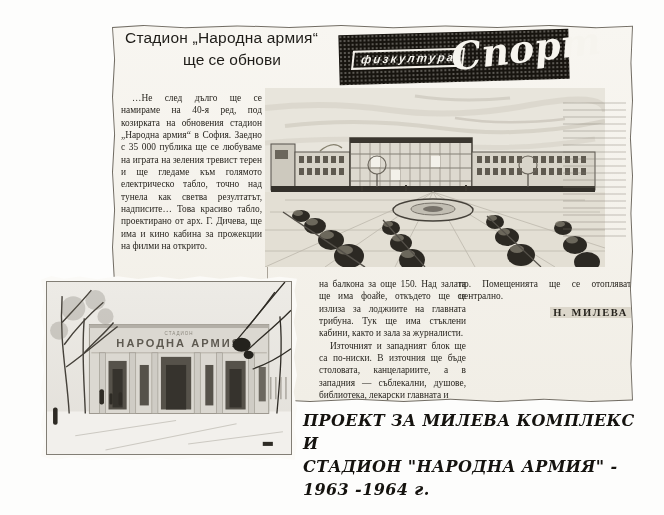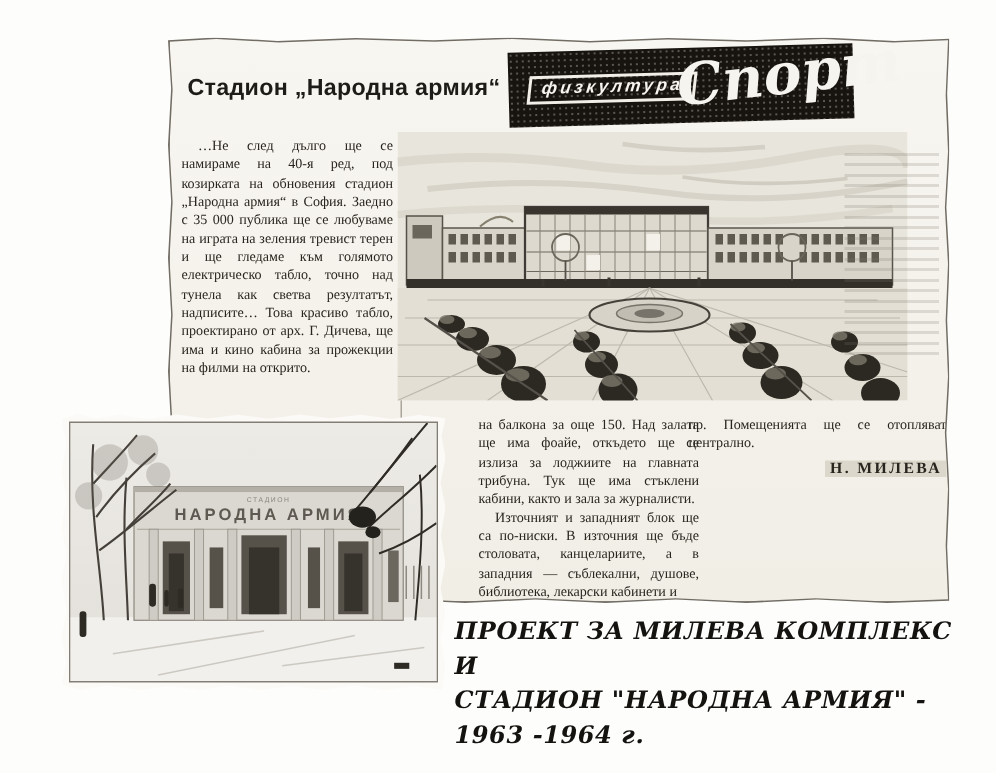--- a/index.html
+++ b/index.html
@@ -11,22 +11,22 @@
     clip-path:polygon(0% .5%,6% 0%,14% .6%,24% .1%,34% .5%,44% 0%,54% .6%,64% .1%,74% .5%,84% 0%,93% .6%,100% .2%,
       99.7% 10%,100% 20%,99.6% 30%,100% 40%,99.7% 50%,100% 60%,99.6% 70%,100% 80%,99.7% 90%,100% 99.6%,
       92% 100%,83% 99.4%,74% 100%,65% 99.4%,56% 100%,47% 99.4%,38% 100%,29% 99.4%,20% 100%,11% 99.4%,3% 100%,
       0% 99%,.4% 89%,0% 79%,.4% 69%,0% 59%,.4% 49%,0% 39%,.4% 29%,0% 19%,.4% 9%);}
   .clipping-inner{position:absolute;inset:1px;background:linear-gradient(180deg,#f8f6f1,#f1eee6);
     clip-path:polygon(0% .5%,6% 0%,14% .6%,24% .1%,34% .5%,44% 0%,54% .6%,64% .1%,74% .5%,84% 0%,93% .6%,100% .2%,
       99.7% 10%,100% 20%,99.6% 30%,100% 40%,99.7% 50%,100% 60%,99.6% 70%,100% 80%,99.7% 90%,100% 99.6%,
       92% 100%,83% 99.4%,74% 100%,65% 99.4%,56% 100%,47% 99.4%,38% 100%,29% 99.4%,20% 100%,11% 99.4%,3% 100%,
       0% 99%,.4% 89%,0% 79%,.4% 69%,0% 59%,.4% 49%,0% 39%,.4% 29%,0% 19%,.4% 9%);}
 
-  .headline{position:absolute;left:12px;top:24px;width:214px;color:#1e1c18;
-    font-family:"Liberation Sans", sans-serif;font-weight:bold;}
+  .headline{position:absolute;left:12px;top:3px;width:214px;color:#1e1c18;
+    font-family:"Liberation Sans", sans-serif;font-weight:normal;}
   .headline .h1{font-size:15.5px;letter-spacing:.2px;white-space:nowrap;}
   .headline .h2{font-size:15.5px;text-align:center;margin-top:4px;}
 
   .masthead{position:absolute;left:226px;top:6px;width:230px;height:50px;
     background-color:#17140f;
     background-image:radial-gradient(rgba(246,243,236,.30) 26%, transparent 31%);
     background-size:4px 4px;transform:rotate(-1.6deg);}
   .mast-box{position:absolute;left:13px;top:16px;color:#f7f5ef;border:2px solid #f2efe8;
     font-family:"Liberation Sans", sans-serif;font-style:italic;font-weight:bold;font-size:11.5px;
     letter-spacing:2.2px;padding:1px 7px 2px 7px;transform:skewX(-8deg);white-space:nowrap;}
@@ -68,20 +68,21 @@
 </head>
 <body>
 
 <div class="page">
 
   <div class="clipping">
     <div class="clipping-inner">
 
       <div class="headline">
         <div class="h1">Стадион „Народна армия“</div>
+        <div class="h2">ще се обнови</div>
       </div>
 
       <div class="masthead">
         <span class="mast-box">физкултура</span>
         <span class="mast-script">Спорт</span>
       </div>
 
       <div class="col col-left">
         <p>…Не след дълго ще се намираме на 40-я ред, под козирката на обновения стадион „Народна армия“ в София. Заедно с 35 000 публика ще се любуваме на играта на зеления тревист терен и ще гледаме към голямото електрическо табло, точно над тунела как светва резултатът, надписите… Това красиво табло, проектирано от арх. Г. Дичева, ще има и кино кабина за прожекции на филми на открито.</p>
       </div>
@@ -236,21 +237,21 @@
               <rect x="200" y="97" width="2" height="6"></rect>
               <rect x="96" y="98" width="2" height="5"></rect>
           </g>
         </svg>
       </div>
 
       <div class="ghost"></div>
 
       <div class="col col-mid">
         <p class="cont">на балкона за още 150. Над залата ще има фоайе, откъдето ще се излиза за лоджиите на главната трибуна. Тук ще има стъклени кабини, както и зала за журналисти.</p>
-        <p>Източният и западният блок ще са по-ниски. В източния ще бъде столовата, канцелариите, а в западния — съблекални, душове, библиотека, лекарски кабинети и</p>
+        <p>Източният и западният блок ще са по-ниски. В източния ще бъде столовата, канцелариите, а в западния — съблекални, душове, библиотека, лекарски главната и</p>
       </div>
 
       <div class="col col-right">
         <p class="cont">пр. Помещенията ще се отопляват централно.</p>
         <div class="byline">
           <span>Н. МИЛЕВА</span>
         </div>
       </div>
 
     </div>

